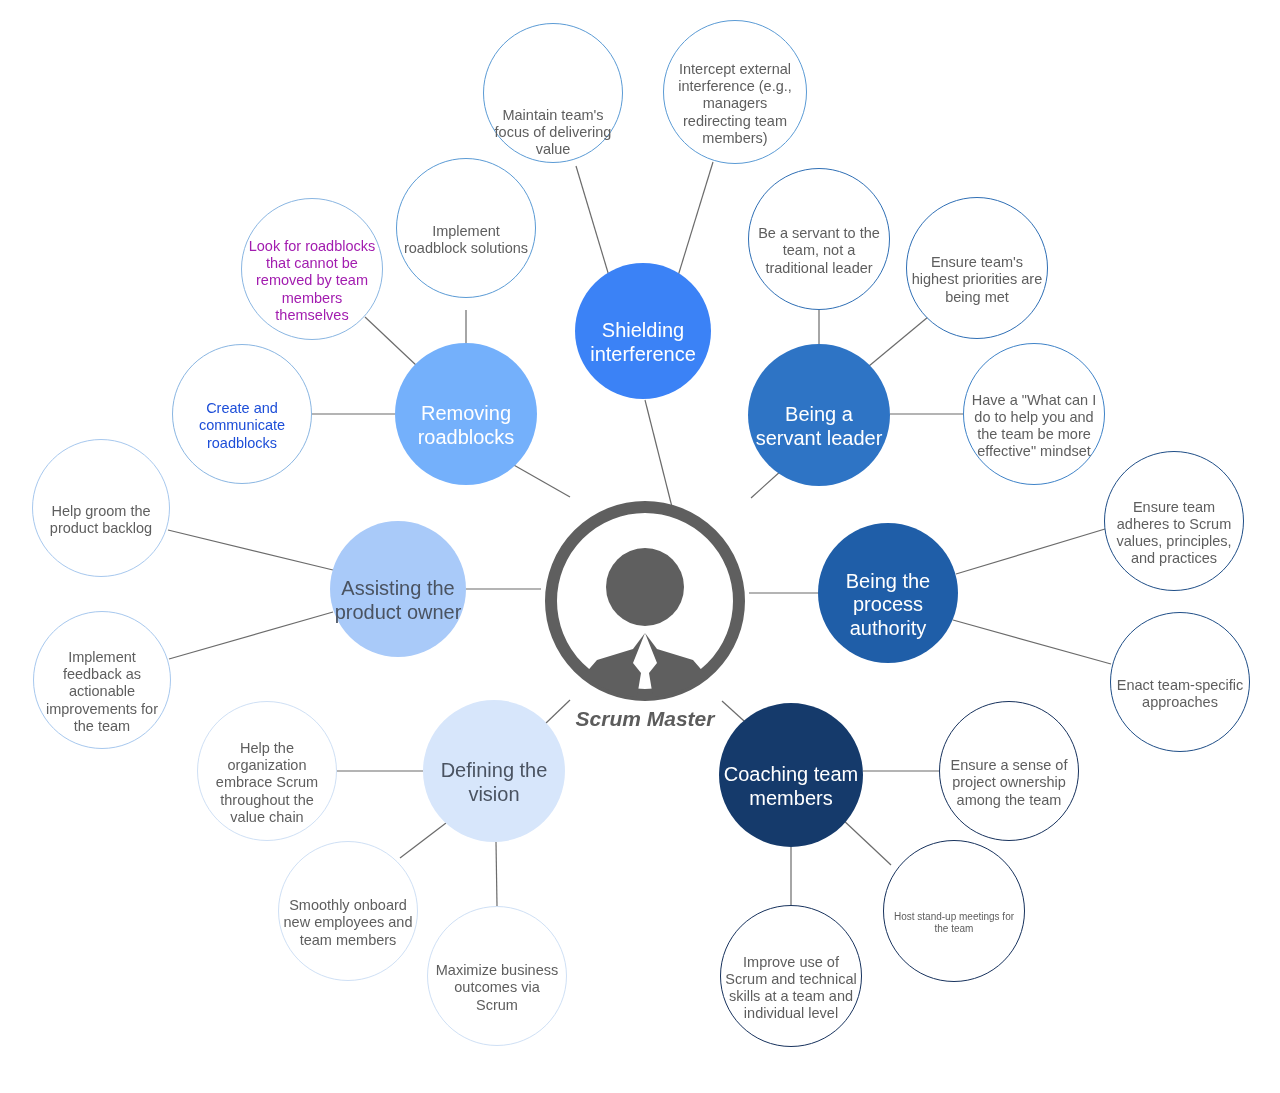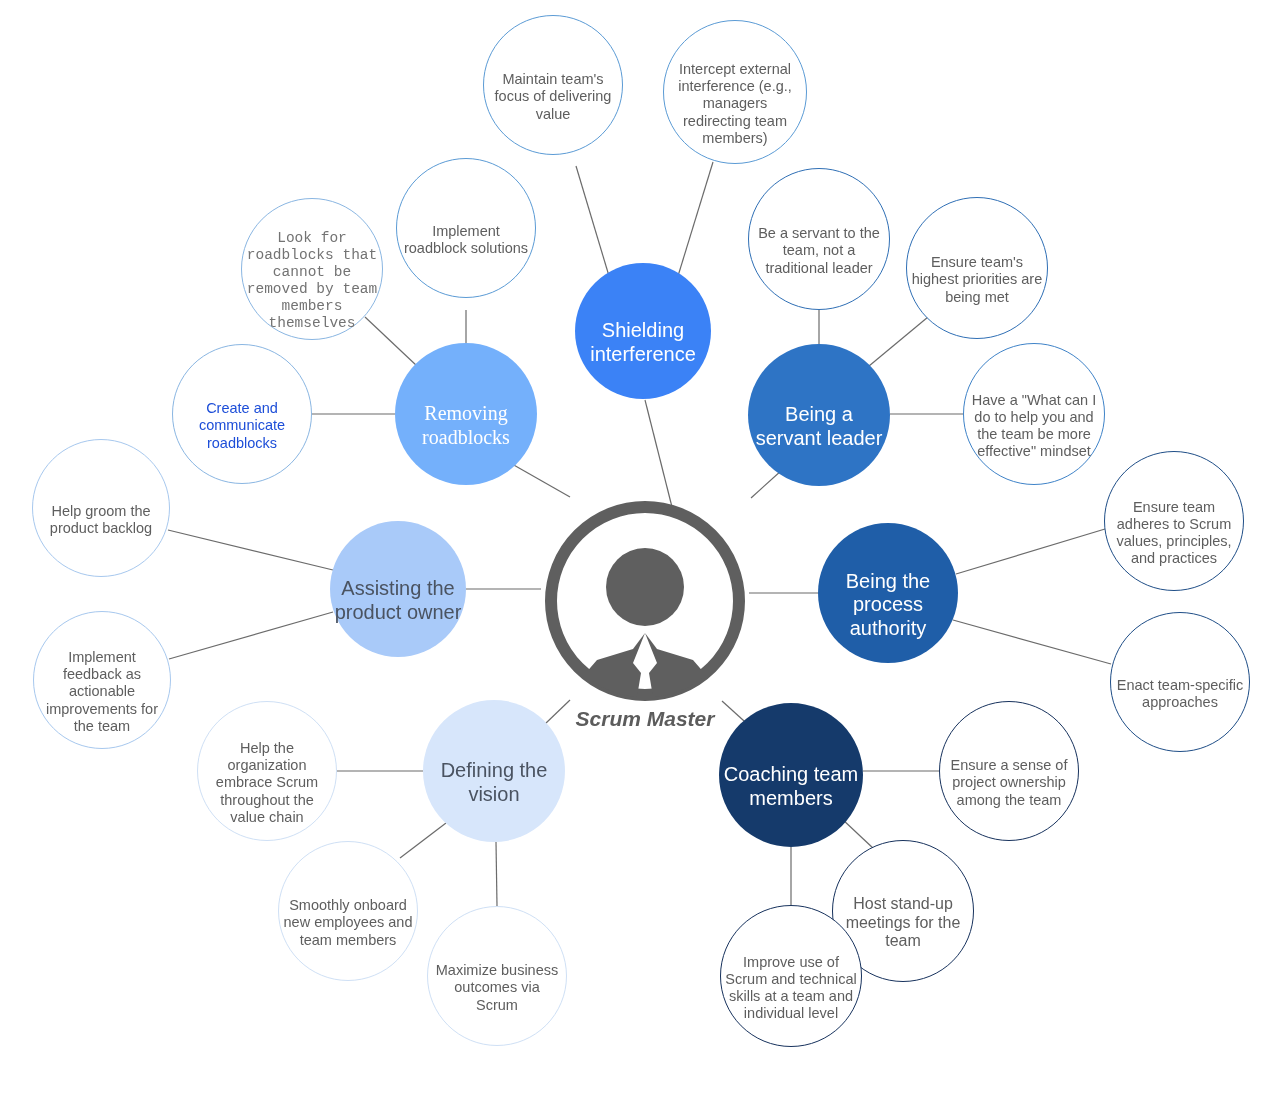--- a/index.html
+++ b/index.html
@@ -88,30 +88,30 @@
       <line x1="841" y1="818" x2="891" y2="865" stroke="#6b6b6b" stroke-width="1.2"></line>
       <line x1="791" y1="847" x2="791" y2="905" stroke="#6b6b6b" stroke-width="1.2"></line>
       <line x1="333" y1="570" x2="168" y2="530" stroke="#6b6b6b" stroke-width="1.2"></line>
       <line x1="333" y1="612" x2="169" y2="659" stroke="#6b6b6b" stroke-width="1.2"></line>
       <line x1="423" y1="771" x2="337" y2="771" stroke="#6b6b6b" stroke-width="1.2"></line>
       <line x1="446" y1="823" x2="400" y2="858" stroke="#6b6b6b" stroke-width="1.2"></line>
       <line x1="496" y1="842" x2="497" y2="906" stroke="#6b6b6b" stroke-width="1.2"></line>
     </svg>
 
   <div id="nodes-layer">
-      <div class="node leaf" style="left: 483px; top: 15px; width: 140px; height: 140px; font-size: 14.5px; border: 1.6px solid rgb(91, 155, 213); color: rgb(94, 94, 94);">
+      <div class="node leaf" style="left: 483px; top: 23px; width: 140px; height: 140px; font-size: 14.5px; border: 1.6px solid rgb(91, 155, 213); color: rgb(94, 94, 94); align-items: flex-end;">
         <span>Maintain team's focus of delivering value</span>
       </div>
       <div class="node leaf" style="left: 663px; top: 20px; width: 144px; height: 144px; font-size: 14.5px; border: 1.6px solid rgb(91, 155, 213); color: rgb(94, 94, 94);">
         <span>Intercept external interference (e.g., managers redirecting team members)</span>
       </div>
       <div class="node leaf" style="left: 396px; top: 158px; width: 140px; height: 140px; font-size: 14.5px; border: 1.6px solid rgb(91, 155, 213); color: rgb(94, 94, 94);">
         <span>Implement roadblock solutions</span>
       </div>
-      <div class="node leaf" style="left: 241px; top: 198px; width: 142px; height: 142px; font-size: 14.5px; border: 1.6px solid rgb(138, 182, 226); color: #737373; font-family: Liberation Mono, monospace;">
+      <div class="node leaf" style="left: 241px; top: 198px; width: 142px; height: 142px; font-size: 14.5px; border: 1.6px solid rgb(138, 182, 226); color: #a21caf;">
         <span>Look for roadblocks that cannot be removed by team members themselves</span>
       </div>
       <div class="node leaf" style="left: 172px; top: 344px; width: 140px; height: 140px; font-size: 14.5px; border: 1.6px solid rgb(138, 182, 226); color: #1d4ed8;">
         <span>Create and communicate roadblocks</span>
       </div>
       <div class="node leaf" style="left: 748px; top: 168px; width: 142px; height: 142px; font-size: 14.5px; border: 1.6px solid rgb(47, 111, 181); color: rgb(94, 94, 94);">
         <span>Be a servant to the team, not a traditional leader</span>
       </div>
       <div class="node leaf" style="left: 906px; top: 197px; width: 142px; height: 142px; font-size: 14.5px; border: 1.6px solid rgb(47, 111, 181); color: rgb(94, 94, 94);">
         <span>Ensure team's highest priorities are being met</span>
@@ -121,21 +121,21 @@
       </div>
       <div class="node leaf" style="left: 1104px; top: 451px; width: 140px; height: 140px; font-size: 14.5px; border: 1.6px solid rgb(31, 78, 135); color: rgb(94, 94, 94);">
         <span>Ensure team adheres to Scrum values, principles, and practices</span>
       </div>
       <div class="node leaf" style="left: 1110px; top: 612px; width: 140px; height: 140px; font-size: 14.5px; border: 1.6px solid rgb(31, 78, 135); color: rgb(94, 94, 94);">
         <span>Enact team-specific approaches</span>
       </div>
       <div class="node leaf" style="left: 939px; top: 701px; width: 140px; height: 140px; font-size: 14.5px; border: 1.6px solid rgb(23, 50, 93); color: rgb(94, 94, 94);">
         <span>Ensure a sense of project ownership among the team</span>
       </div>
-      <div class="node leaf" style="left: 832px; top: 840px; width: 142px; height: 142px; font-size: 16px; border: 1.6px solid rgb(23, 50, 93); color: rgb(94, 94, 94);">
+      <div class="node leaf" style="left: 883px; top: 840px; width: 142px; height: 142px; font-size: 10px; border: 1.6px solid rgb(23, 50, 93); color: rgb(94, 94, 94);">
         <span>Host stand-up meetings for the team</span>
       </div>
       <div class="node leaf" style="left: 720px; top: 905px; width: 142px; height: 142px; font-size: 14.5px; border: 1.6px solid rgb(23, 50, 93); color: rgb(94, 94, 94);">
         <span>Improve use of Scrum and technical skills at a team and individual level</span>
       </div>
       <div class="node leaf" style="left: 32px; top: 439px; width: 138px; height: 138px; font-size: 14.5px; border: 1.6px solid rgb(167, 200, 238); color: rgb(94, 94, 94);">
         <span>Help groom the product backlog</span>
       </div>
       <div class="node leaf" style="left: 33px; top: 611px; width: 138px; height: 138px; font-size: 14.5px; border: 1.6px solid rgb(167, 200, 238); color: rgb(94, 94, 94);">
         <span>Implement feedback as actionable improvements for the team</span>
@@ -145,21 +145,21 @@
       </div>
       <div class="node leaf" style="left: 278px; top: 841px; width: 140px; height: 140px; font-size: 14.5px; border: 1.6px solid rgb(207, 224, 245); color: rgb(94, 94, 94);">
         <span>Smoothly onboard new employees and team members</span>
       </div>
       <div class="node leaf" style="left: 427px; top: 906px; width: 140px; height: 140px; font-size: 14.5px; border: 1.6px solid rgb(207, 224, 245); color: rgb(94, 94, 94);">
         <span>Maximize business outcomes via Scrum</span>
       </div>
       <div class="node hub" style="left: 575px; top: 263px; width: 136px; height: 136px; font-size: 20px; background: #3b82f6; color: rgb(255, 255, 255);">
         <span>Shielding interference</span>
       </div>
-      <div class="node hub" style="left: 395px; top: 343px; width: 142px; height: 142px; font-size: 20px; background: rgb(116, 176, 251); color: rgb(255, 255, 255); font-family: Liberation Serif, serif;">
+      <div class="node hub" style="left: 395px; top: 343px; width: 142px; height: 142px; font-size: 20px; background: rgb(116, 176, 251); color: rgb(255, 255, 255);">
         <span>Removing roadblocks</span>
       </div>
       <div class="node hub" style="left: 748px; top: 344px; width: 142px; height: 142px; font-size: 20px; background: rgb(46, 116, 197); color: rgb(255, 255, 255);">
         <span>Being a servant leader</span>
       </div>
       <div class="node hub" style="left: 818px; top: 523px; width: 140px; height: 140px; font-size: 20px; background: rgb(31, 94, 168); color: rgb(255, 255, 255);">
         <span>Being the process authority</span>
       </div>
       <div class="node hub" style="left: 719px; top: 703px; width: 144px; height: 144px; font-size: 20px; background: rgb(21, 58, 107); color: rgb(255, 255, 255);">
         <span>Coaching team members</span>

